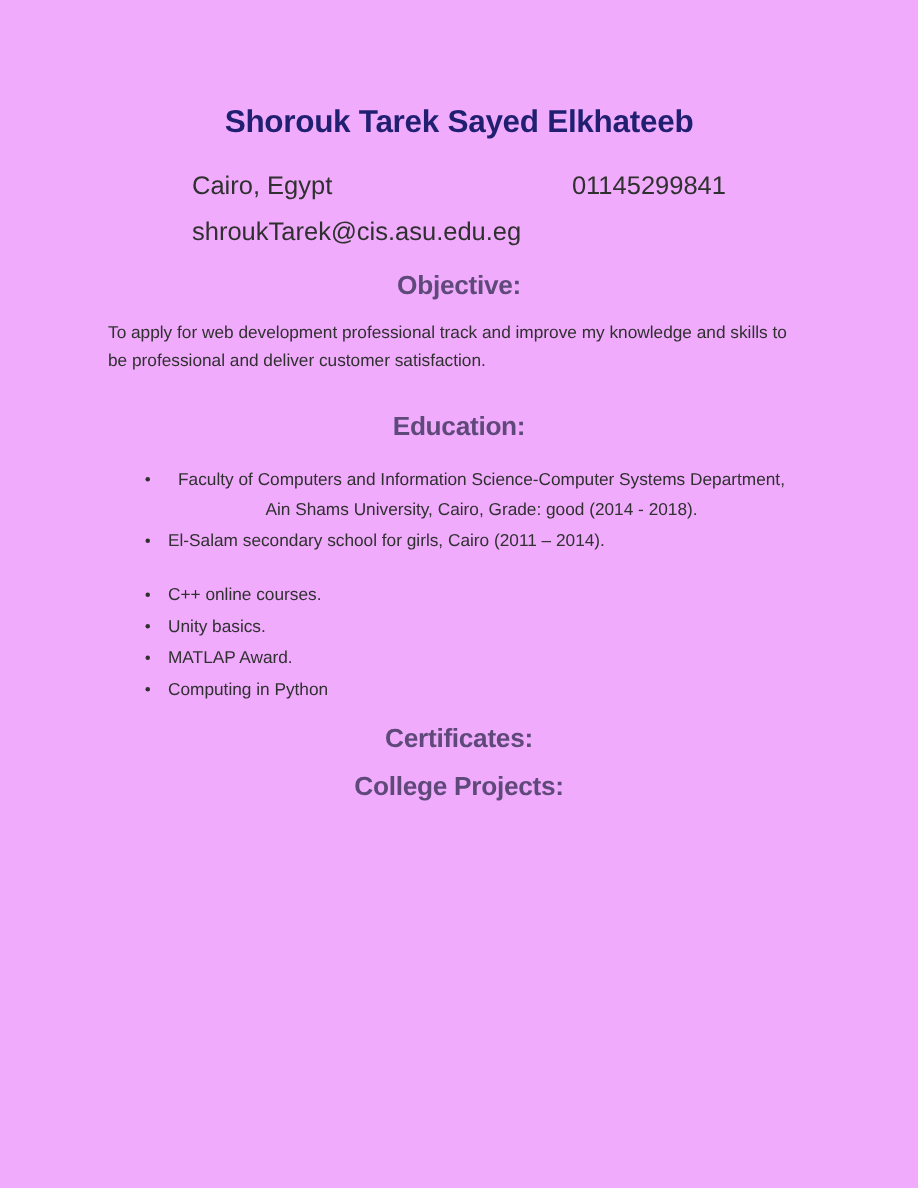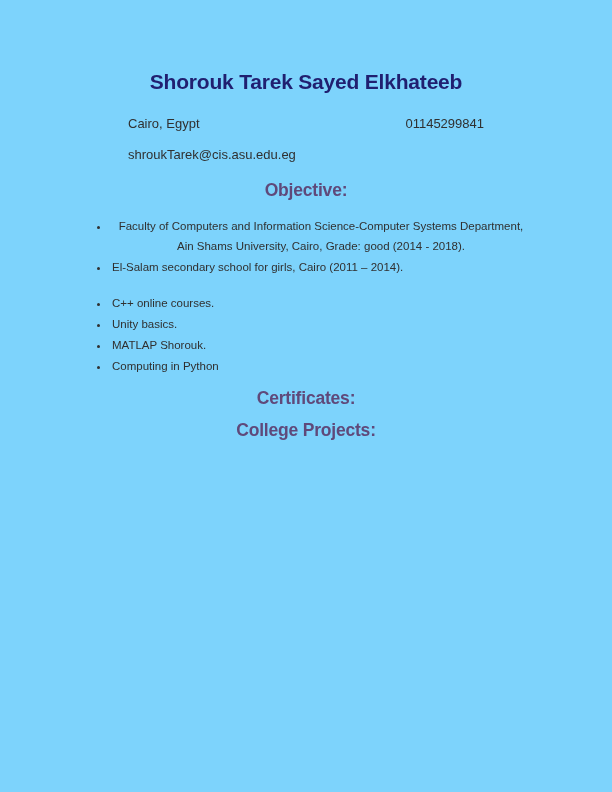--- a/index.html
+++ b/index.html
@@ -6,38 +6,38 @@
     margin: 0;
     padding: 0;
     background: #ffffff;
   }
   .page {
     position: relative;
     width: 612px;
     height: 792px;
     box-sizing: border-box;
     padding: 68px 72px 0 72px;
-    background: #7dd3fc;
+    background: #f0abfc;
     overflow: hidden;
     font-family: "Liberation Sans", sans-serif;
     color: var(--body-color, #303030);
   }
   .title {
     margin: 0;
     font-size: 21px;
     line-height: 28px;
     font-weight: 700;
     text-align: center;
     color: var(--title-color, #201F70);
     letter-spacing: -0.2px;
   }
   .contact {
     margin: 20px 0 0 56px;
     width: 356px;
-    font-size: 13px;
+    font-size: 17px;
     line-height: 15px;
   }
   .contact-row {
     display: flex;
     justify-content: space-between;
     margin-bottom: 16px;
   }
   .contact-line {
     margin-bottom: 16px;
     white-space: nowrap;
@@ -87,30 +87,32 @@
 
   <div class="contact">
     <div class="contact-row">
       <span>Cairo, Egypt</span>
       <span>01145299841</span>
     </div>
     <div class="contact-line">shroukTarek@cis.asu.edu.eg</div>
   </div>
 
   <h2 class="h-objective">Objective:</h2>
+  <p class="body-text">To apply for web development professional track and improve my knowledge and skills to be professional and deliver customer satisfaction.</p>
 
+  <h2 class="h-education">Education:</h2>
   <ul class="bullets">
     <li class="li-wide">Faculty of Computers and Information Science-Computer Systems Department, Ain Shams University, Cairo, Grade: good (2014 - 2018).</li>
     <li>El-Salam secondary school for girls, Cairo (2011 – 2014).</li>
   </ul>
 
   <ul class="bullets">
     <li>C++ online courses.</li>
     <li>Unity basics.</li>
-    <li>MATLAP Shorouk.</li>
+    <li>MATLAP Award.</li>
     <li>Computing in Python</li>
   </ul>
 
   <h2 class="h-certificates">Certificates:</h2>
 
   <h2 class="h-projects">College Projects:</h2>
 
 </div>
 
 </body></html>

